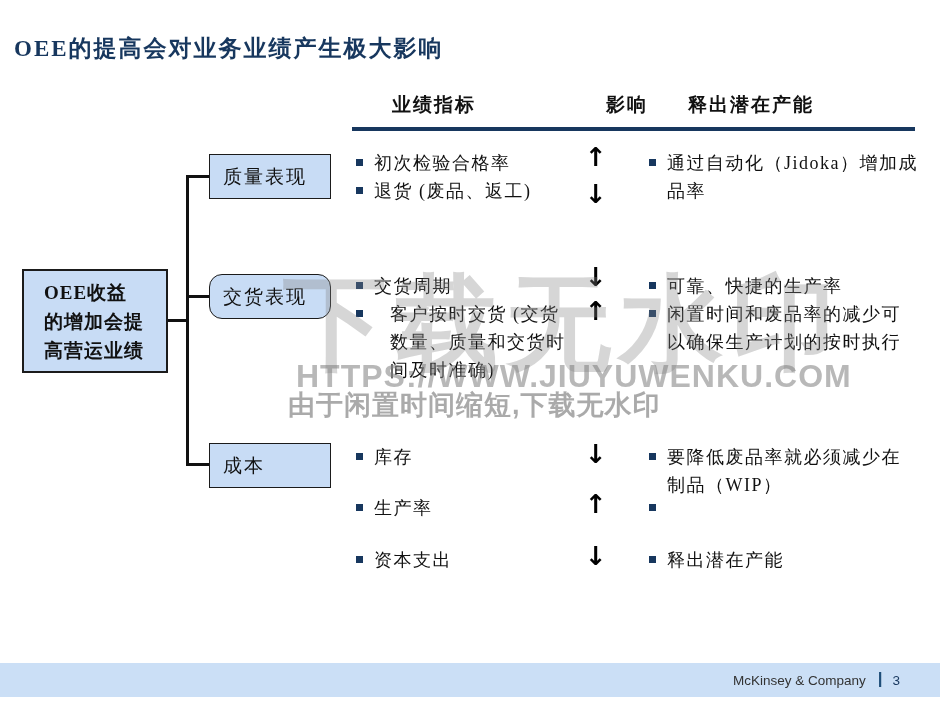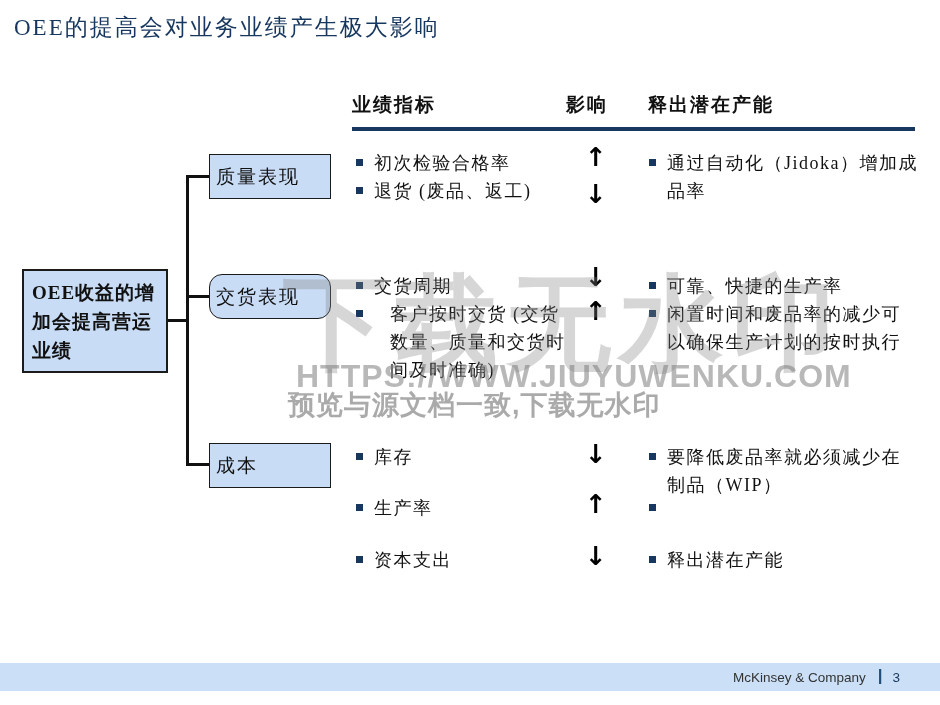--- a/index.html
+++ b/index.html
@@ -1,36 +1,36 @@
 <!DOCTYPE html>
 <html><head>
 <meta charset="utf-8">
 <style>
   html,body{margin:0;padding:0;background:#ffffff;}
   .slide{
     position:relative;width:940px;height:705px;background:#ffffff;overflow:hidden;
     font-family:"Liberation Serif","DejaVu Serif",serif;color:#111111;
   }
   .title{
-    position:absolute;left:14px;top:12px;font-size:23px;font-weight:normal;
+    position:absolute;left:14px;top:33px;font-size:23px;font-weight:bold;
     color:#17375e;letter-spacing:2px;white-space:nowrap;
   }
   .col-header{
     position:absolute;top:92px;font-size:19px;font-weight:bold;color:#111;
-    letter-spacing:2px;white-space:nowrap;
+    letter-spacing:2px;white-space:nowrap;margin-left:40px;
   }
   .hdr-rule{position:absolute;left:352px;top:127px;width:563px;height:4px;background:#17375e;}
   
   .box{
     position:absolute;background:#c8dcf5;border:2px solid #1b1b1b;
     box-sizing:border-box;display:flex;align-items:center;
   }
-  .root-box{left:22px;top:269px;width:146px;height:104px;padding:0 8px;
+  .root-box{left:22px;top:269px;width:146px;height:104px;padding:0 20px;
     font-size:19px;font-weight:bold;line-height:29px;letter-spacing:1px;}
-  .branch-box{width:122px;height:45px;padding-left:6px;font-size:19px;letter-spacing:2px;border-width:1.5px;text-align:right;}
+  .branch-box{width:122px;height:45px;padding-left:13px;font-size:19px;letter-spacing:2px;border-width:1.5px;text-align:right;}
   .bb1{left:209px;top:154px;} .bb2{left:209px;top:274px;border-radius:13px;} .bb3{left:209px;top:443px;}
   .conn{position:absolute;background:#111111;}
   
   .item{
     position:absolute;padding-left:19px;box-sizing:border-box;
     font-size:18px;line-height:28px;letter-spacing:1.5px;color:#111;
   }
   .bullet{position:absolute;left:1px;top:10px;width:7px;height:7px;background:#17375e;}
   .ind{left:355px;width:230px;}
   .ind-wrap{left:355px;width:214px;}
@@ -39,21 +39,21 @@
     position:absolute;left:583px;width:26px;text-align:center;
     font-family:"DejaVu Sans",sans-serif;font-size:26px;font-weight:bold;color:#000;line-height:30px;
   }
   
   .wm{position:absolute;pointer-events:none;font-family:"Liberation Sans","DejaVu Sans",sans-serif;font-weight:bold;white-space:nowrap;}
   .wm-brand{left:283px;top:255px;font-size:104px;letter-spacing:8px;color:rgba(130,130,130,0.33);}
   .wm-url{left:296px;top:358px;font-size:32px;letter-spacing:1px;color:rgba(125,125,125,0.55);}
   .wm-tagline{left:288px;top:387px;font-size:27px;letter-spacing:1px;color:rgba(118,118,118,0.62);}
   
   .footer{
-    position:absolute;left:0;top:663px;width:940px;height:28px;background:#cbdff6;
+    position:absolute;left:0;top:663px;width:940px;height:34px;background:#cbdff6;
     display:flex;align-items:center;justify-content:flex-end;padding-right:40px;box-sizing:border-box;
     font-family:"Liberation Sans","DejaVu Sans",sans-serif;font-size:13.5px;color:#333;
   }
   .footer .sep{color:#1f4e79;font-size:17px;margin:0 10px 2px 12px;font-weight:bold;}
   .footer .pg{color:#17375e;}
 </style>
 </head>
 <body>
 
 <div class="slide">
@@ -140,21 +140,21 @@
   <div class="item rsn" style="top:494px;">
     <span class="bullet"></span>
   </div>
   <div class="item rsn" style="top:546px;">
     <span class="bullet"></span>
     <span>释出潜在产能</span>
   </div>
 
   <div class="wm wm-brand">下载无水印</div>
   <div class="wm wm-url">HTTPS://WWW.JIUYUWENKU.COM</div>
-  <div class="wm wm-tagline">预览与源文档一致,下载无水印</div>
+  <div class="wm wm-tagline">由于闲置时间缩短,下载无水印</div>
 
   <div class="footer">
     <span>McKinsey &amp; Company</span>
     <span class="sep">|</span>
     <span class="pg">3</span>
   </div>
 
 </div>
 
 </body></html>

